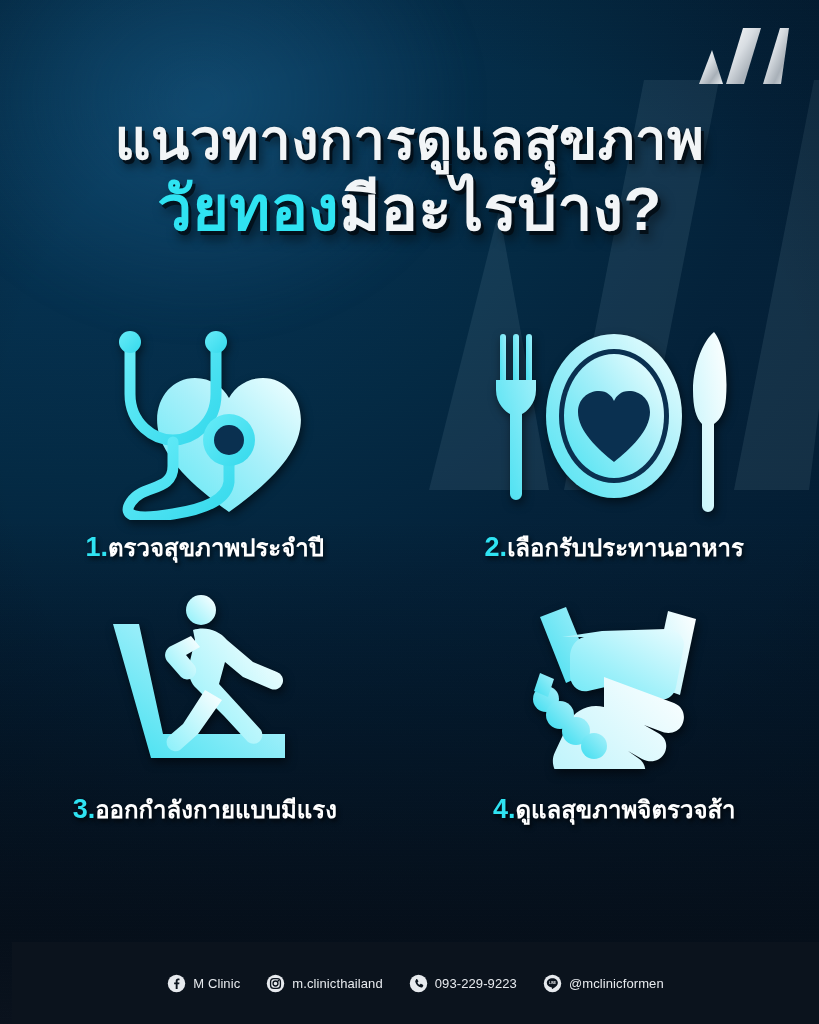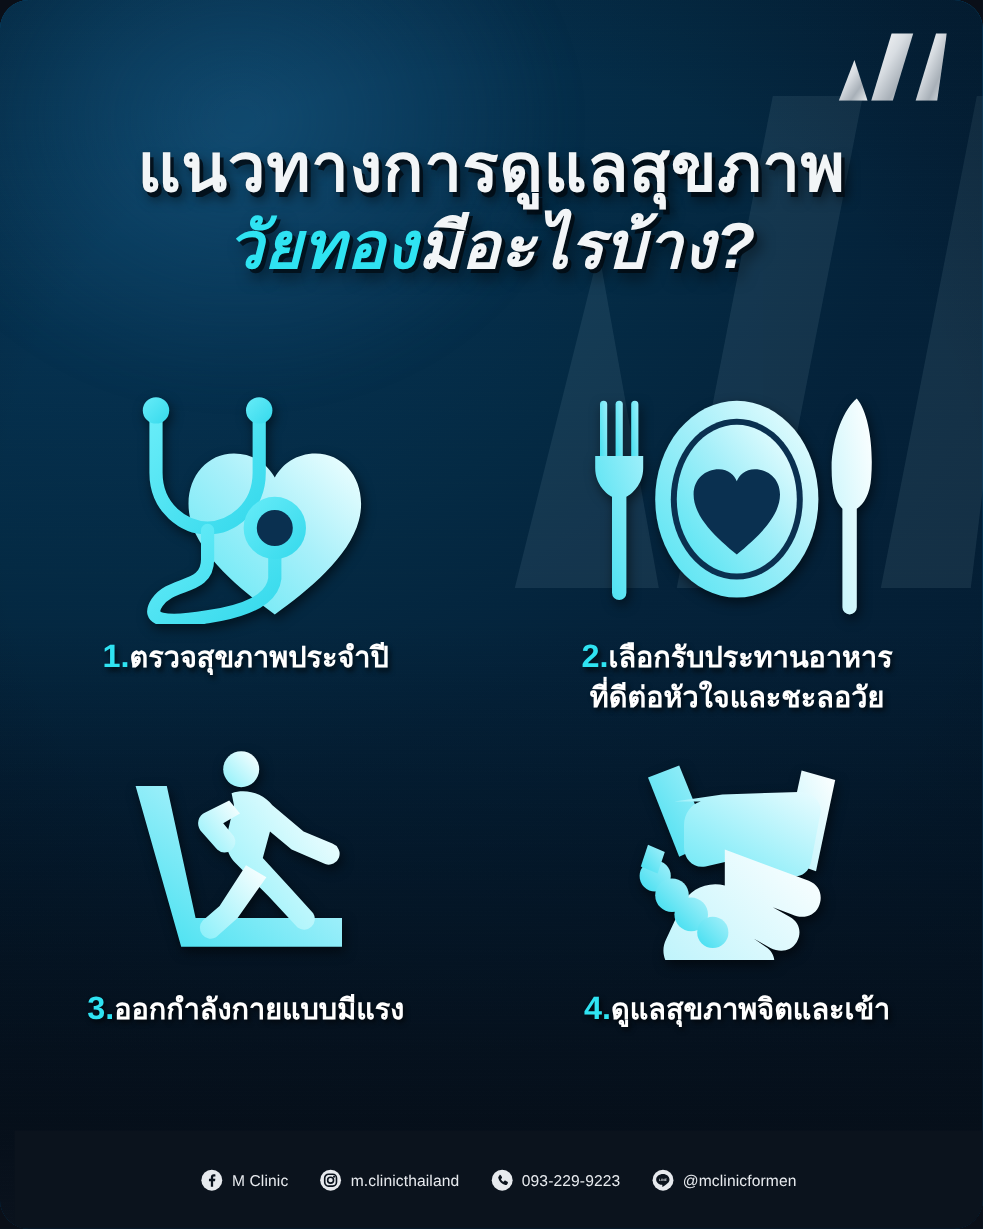--- a/index.html
+++ b/index.html
@@ -7,22 +7,21 @@
   *{box-sizing:border-box;}
   body{
     font-family:"Liberation Sans","DejaVu Sans",sans-serif;
     -webkit-font-smoothing:antialiased;
   }
   #poster{
     position:relative;
     width:819px;
     height:1024px;
     overflow:hidden;
-    background:#0369a1;
-    border-radius:24px;
+    background:#15803d;
   }
   
   .bg-base{
     position:absolute; inset:0;
     background:
       radial-gradient(120% 85% at 12% 6%, #063a5c 0%, #05304e 28%, #042a44 48%, #04223a 68%, #041c31 100%);
   }
   .bg-vignette{
     position:absolute; inset:0;
     background:
@@ -68,23 +67,22 @@
   .hl1{
     font-size:56px;
     color:#f2f5f7;
     text-shadow:
       0 0 1px rgba(0,0,0,.5),
       3px 4px 0 rgba(2,10,18,.80),
       5px 7px 10px rgba(0,0,0,.55);
     margin-bottom:6px;
   }
   .hl2{
-    font-size:54px;
+    font-size:62px;
     margin-top:10px;
-    font-style:italic;
   }
   .hl-cyan{
     color:#2fe3f2;
     text-shadow:
       3px 4px 0 rgba(2,14,24,.85),
       5px 8px 12px rgba(0,0,0,.6);
   }
   .hl-white{
     color:#f2f5f7;
     text-shadow:
@@ -270,21 +268,20 @@
             C 115 61 120 66 122 71
             C 124 66 129 61 137 61
             C 148 61 158 69 158 82
             C 158 101 138 119 122 132 Z"></path>
 
           <path fill="url(#gKnife)" d="M222 2 c10 12 14 40 12 66 c-1 14 -6 22 -12 26 v82 a6 6 0 0 1 -12 0 v-82 c-6 -6 -9 -16 -9 -34 c0 -26 11 -50 21 -58 z"></path>
         </svg>
       </div>
       <div class="caption">
         <span class="num">2.</span><span>เลือกรับประทานอาหาร</span>
-        <span class="cap-l2">ที่ดีต่อหัวใจและชะลอวัย</span>
       </div>
     </div>
 
     <div class="cell">
       <div class="icon-wrap">
         <svg width="200" height="180" viewBox="0 0 200 180" xmlns="http://www.w3.org/2000/svg" aria-hidden="true">
           <defs>
             <linearGradient id="gTread" x1="0" y1="1" x2="1" y2="0">
               <stop offset="0%" stop-color="#40e0f0"></stop>
               <stop offset="60%" stop-color="#9eeffa"></stop>
@@ -347,21 +344,21 @@
           <g fill="url(#gShakeL)">
             <circle cx="46" cy="100" r="13"></circle>
             <circle cx="60" cy="116" r="14"></circle>
             <circle cx="76" cy="132" r="14"></circle>
             <circle cx="94" cy="147" r="13"></circle>
             <path d="M34 92 l6 -18 l14 6 l-6 18 z"></path>
           </g>
         </svg>
       </div>
       <div class="caption">
-        <span class="num">4.</span><span>ดูแลสุขภาพจิตและเข้า</span>
+        <span class="num">4.</span><span>ดูแลสุขภาพจิตรวจส้า</span>
       </div>
     </div>
 
   </div>
 
   <div class="footer">
 
     <div class="foot-item">
       <span class="foot-icon">
         <svg viewBox="0 0 24 24" xmlns="http://www.w3.org/2000/svg" aria-hidden="true">

